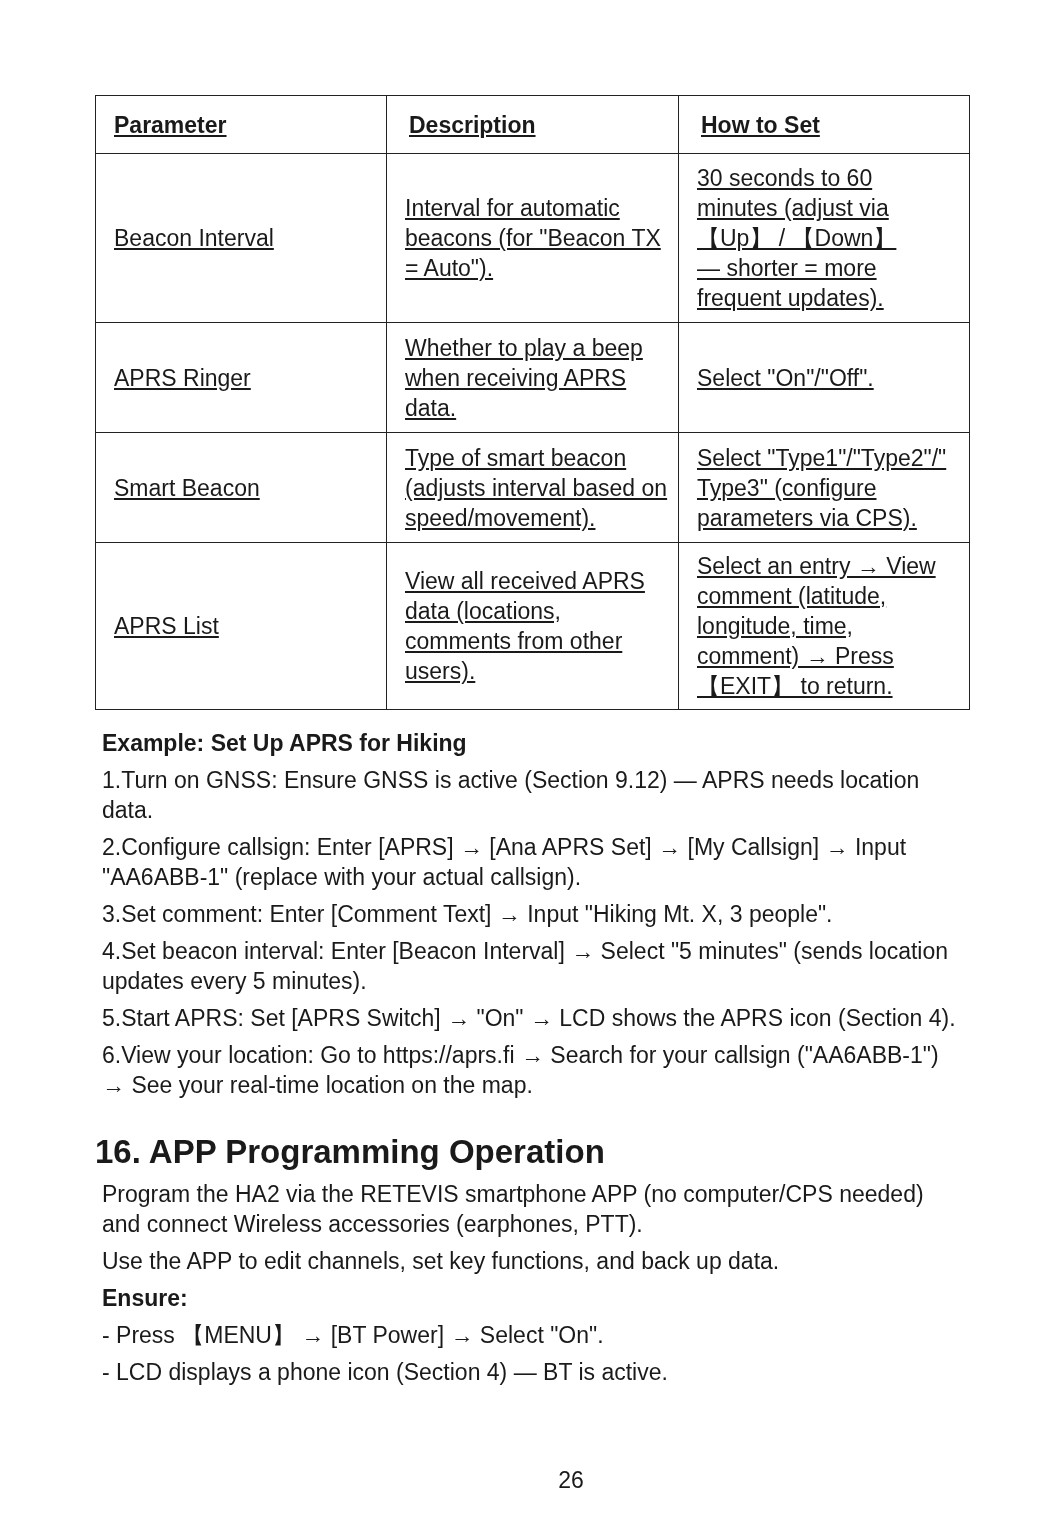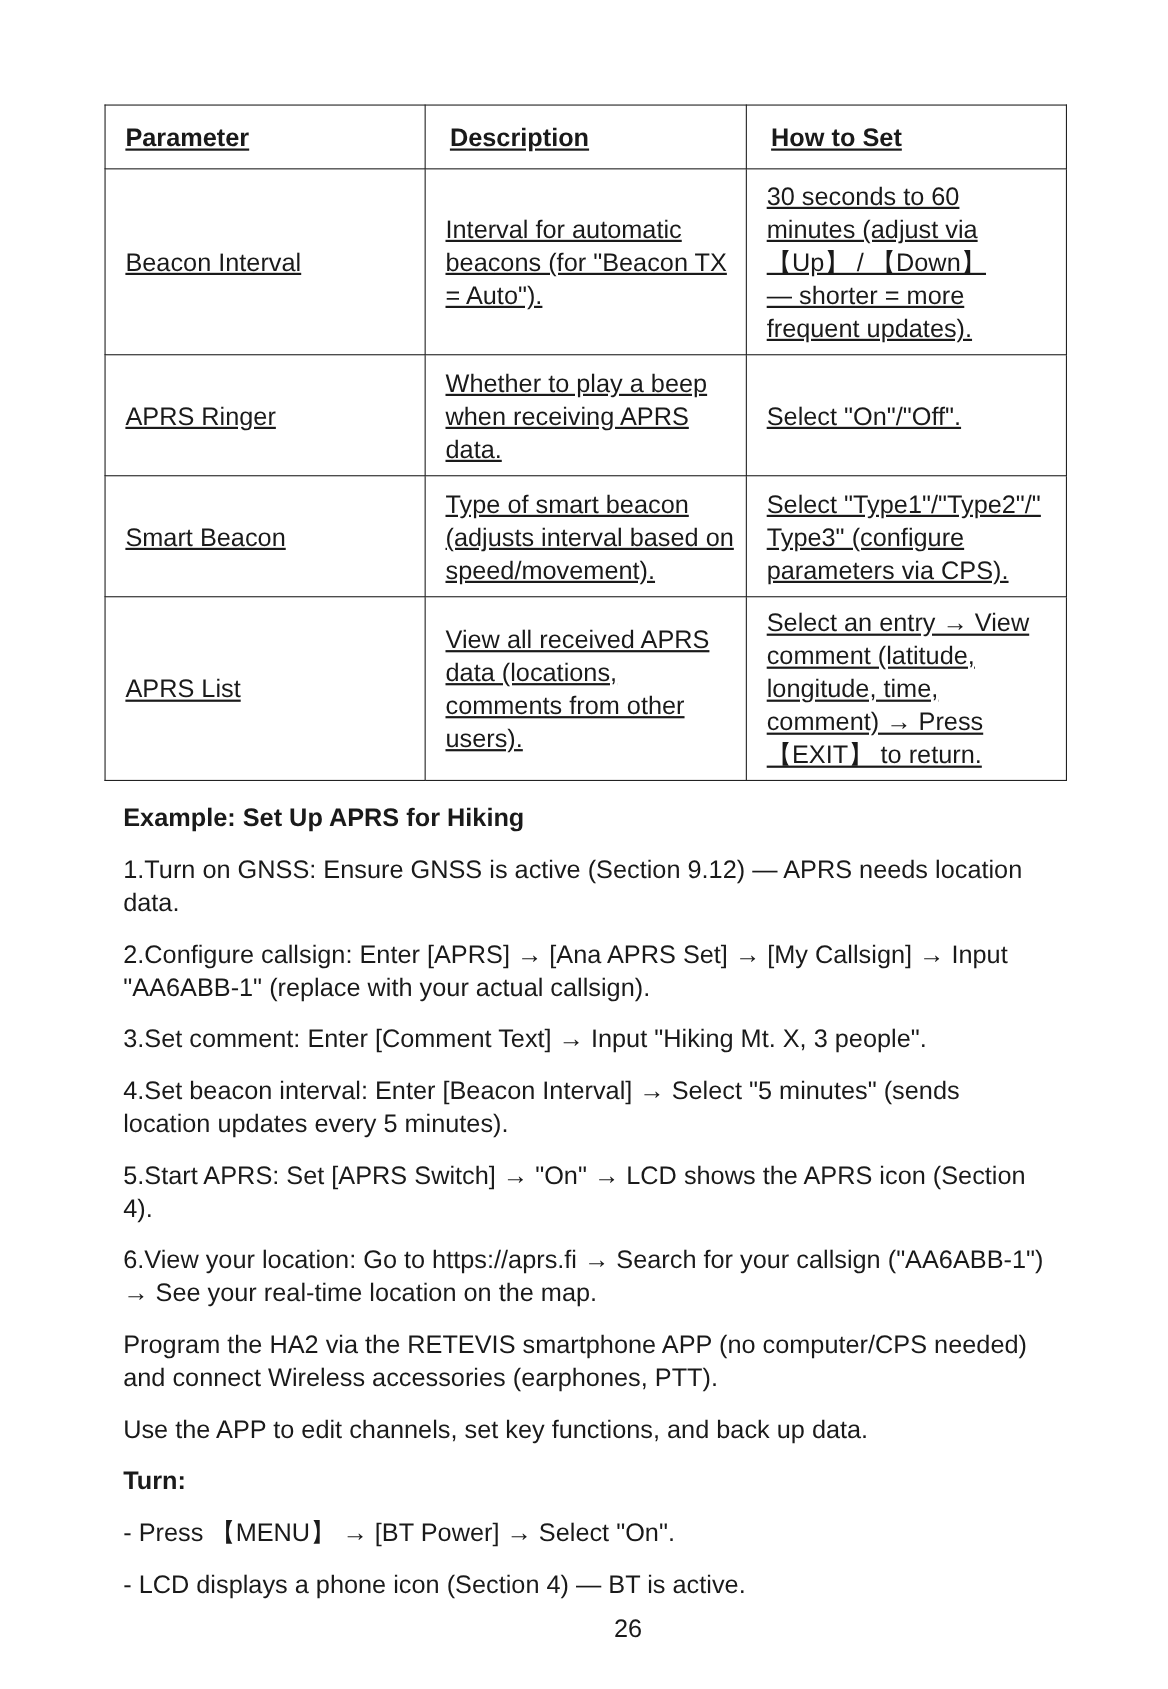--- a/index.html
+++ b/index.html
@@ -21,21 +21,21 @@
   table.params th { font-weight: bold; height: 57px; }
   col.c1 { width: 291px; }
   col.c2 { width: 292px; }
   col.c3 { width: 291px; }
   tr.r1 td { height: 168px; }
   tr.r2 td { height: 109px; }
   tr.r3 td { height: 109px; }
   tr.r4 td { height: 166px; }
   td.tight { padding-left: 14px; padding-right: 2px; }
   td.setcol { padding-left: 22px; padding-right: 2px; }
-  .body-text { font-size: 23px; line-height: 30px; margin: 17px; }
+  .body-text { font-size: 23px; line-height: 30px; margin: 7px; }
   .bold { font-weight: bold; }
   .example { margin-top: 18px; }
   h1.section {
     font-size: 33px; font-weight: bold; margin: 32px 0 0 0; line-height: 40px;
   }
   h2.subsection {
     font-size: 28px; font-weight: bold; margin: 39px 0 0 0; line-height: 34px;
   }
   .pagenum {
     position: absolute; top: 1467px; left: 0; width: 1062px;
@@ -104,21 +104,22 @@
   <div class="example">
     <p class="body-text bold">Example: Set Up APRS for Hiking</p>
     <p class="body-text">1.Turn on GNSS: Ensure GNSS is active (Section 9.12) — APRS needs location data.</p>
     <p class="body-text">2.Configure callsign: Enter [APRS] → [Ana APRS Set] → [My Callsign] → Input "AA6ABB-1" (replace with your actual callsign).</p>
     <p class="body-text">3.Set comment: Enter [Comment Text] → Input "Hiking Mt. X, 3 people".</p>
     <p class="body-text">4.Set beacon interval: Enter [Beacon Interval] → Select "5 minutes" (sends location updates every 5 minutes).</p>
     <p class="body-text">5.Start APRS: Set [APRS Switch] → "On" → LCD shows the APRS icon (Section 4).</p>
     <p class="body-text">6.View your location: Go to https://aprs.fi → Search for your callsign ("AA6ABB-1") → See your real-time location on the map.</p>
   </div>
 
+  <h1 class="section">16. APP Programming Operation</h1>
   <p class="body-text">Program the HA2 via the RETEVIS smartphone APP (no computer/CPS needed) and connect Wireless accessories (earphones, PTT).</p>
 
   <p class="body-text">Use the APP to edit channels, set key functions, and back up data.</p>
-  <p class="body-text bold">Turn:</p>
+  <p class="body-text bold">Ensure:</p>
   <p class="body-text">- Press 【MENU】 → [BT Power] → Select "On".</p>
   <p class="body-text">- LCD displays a phone icon (Section 4) — BT is active.</p>
 </div>
 
 <div class="pagenum">26</div>
 
 </body></html>

